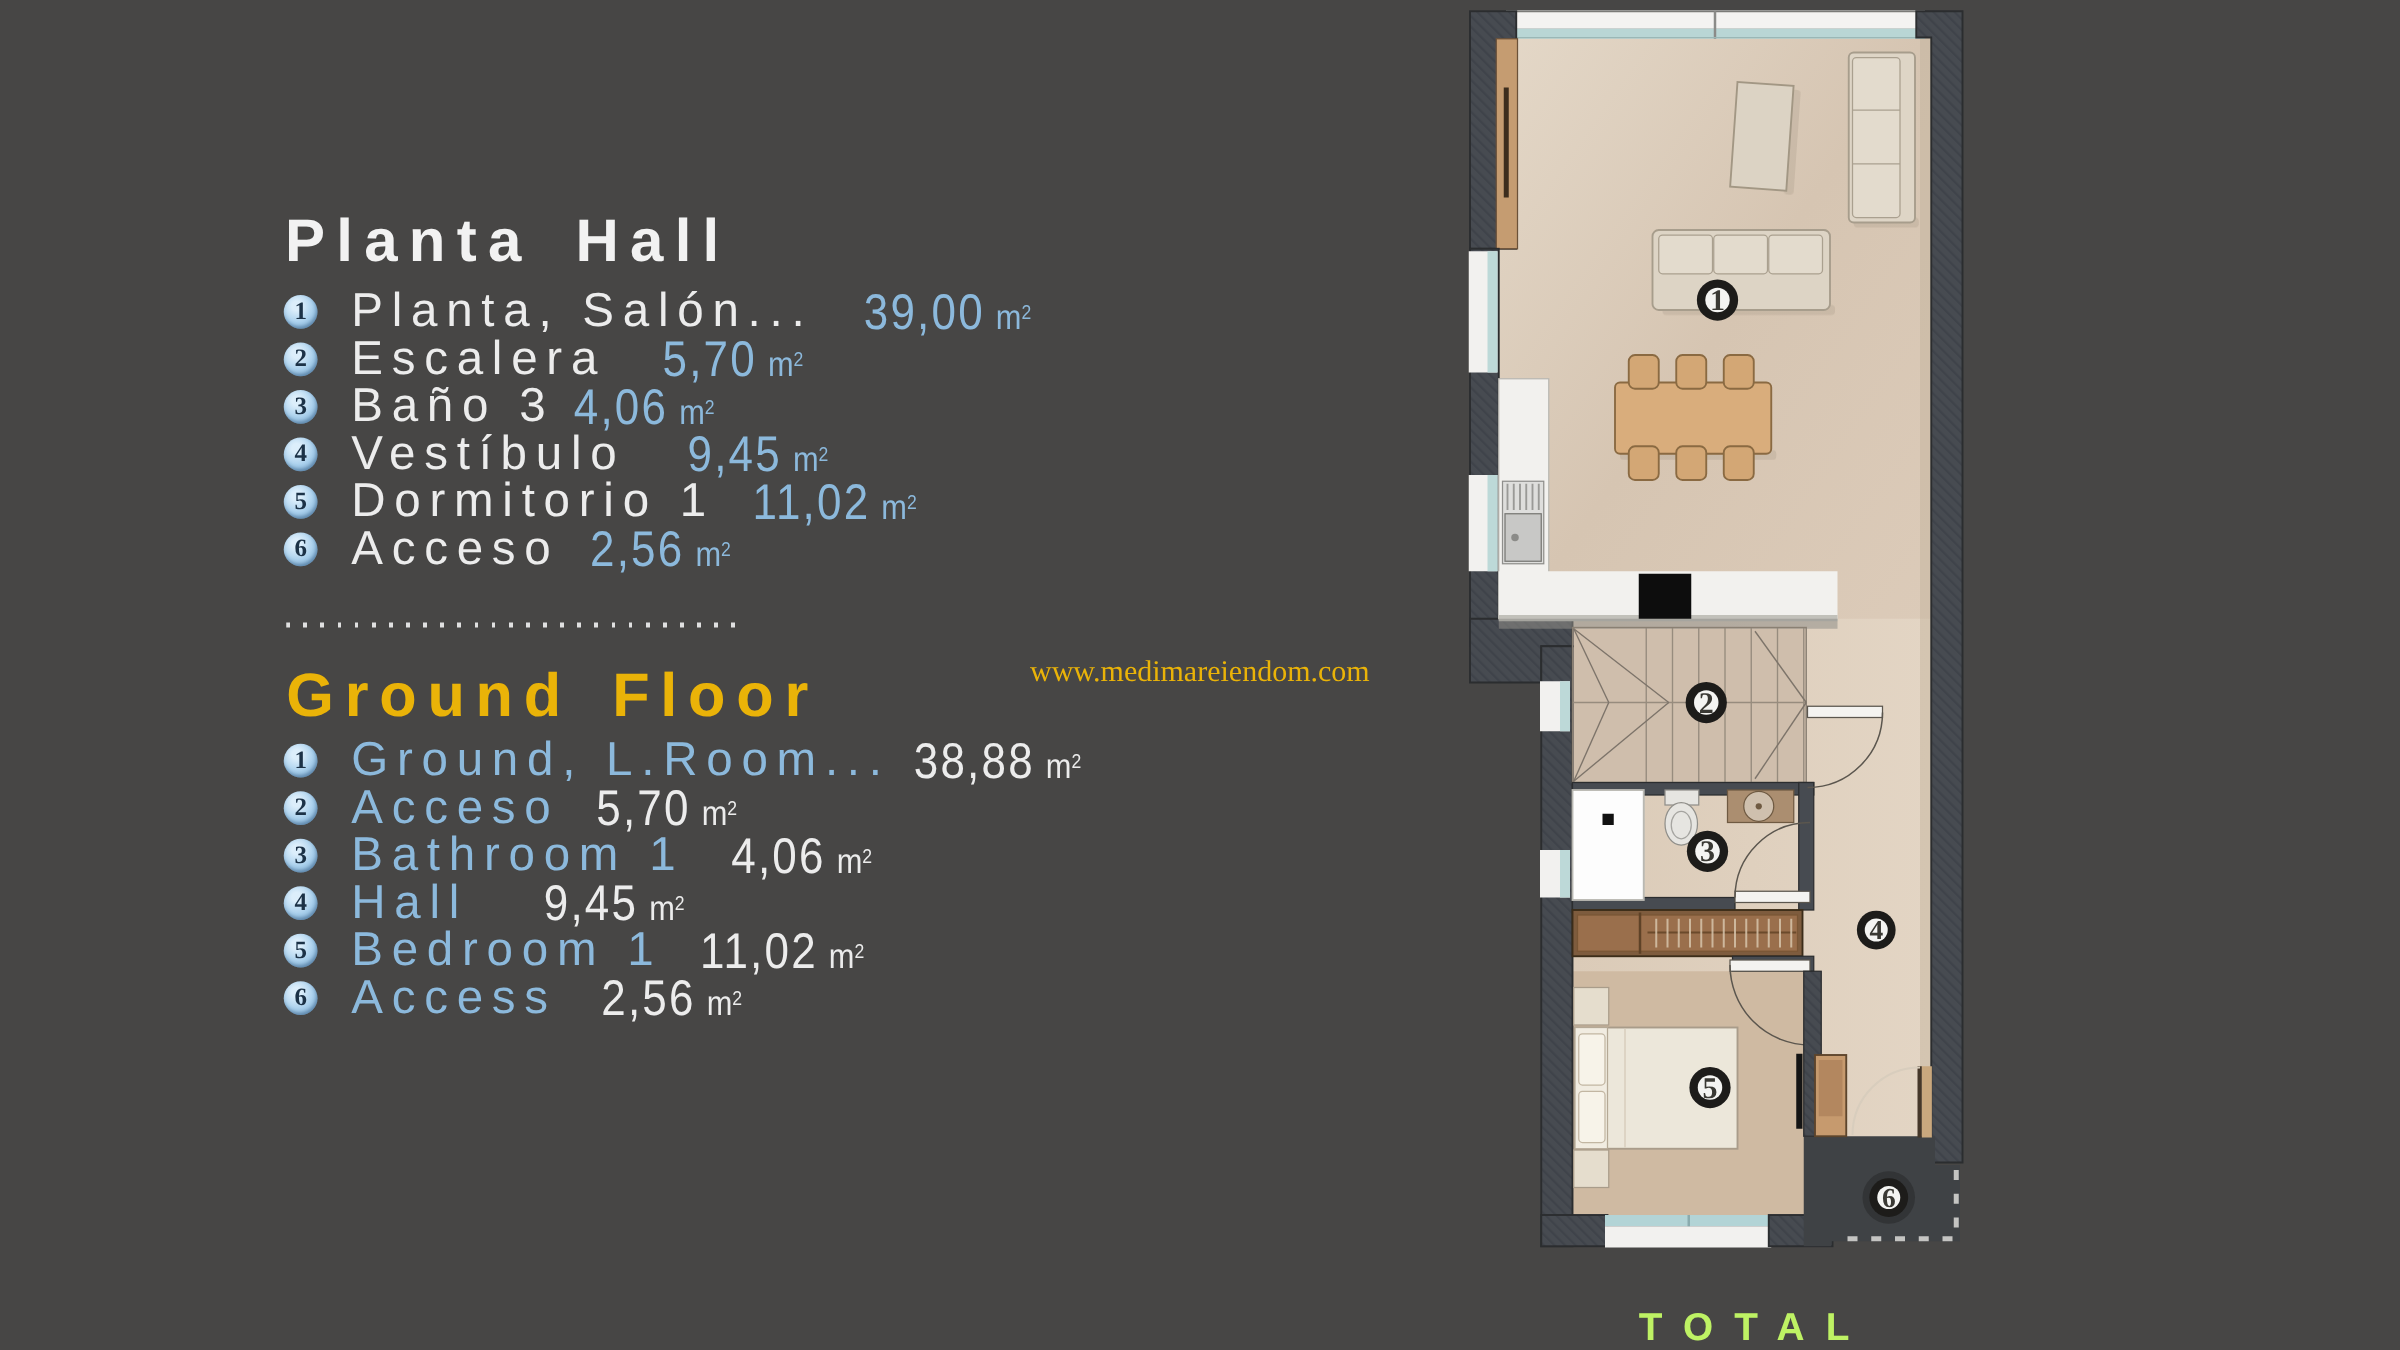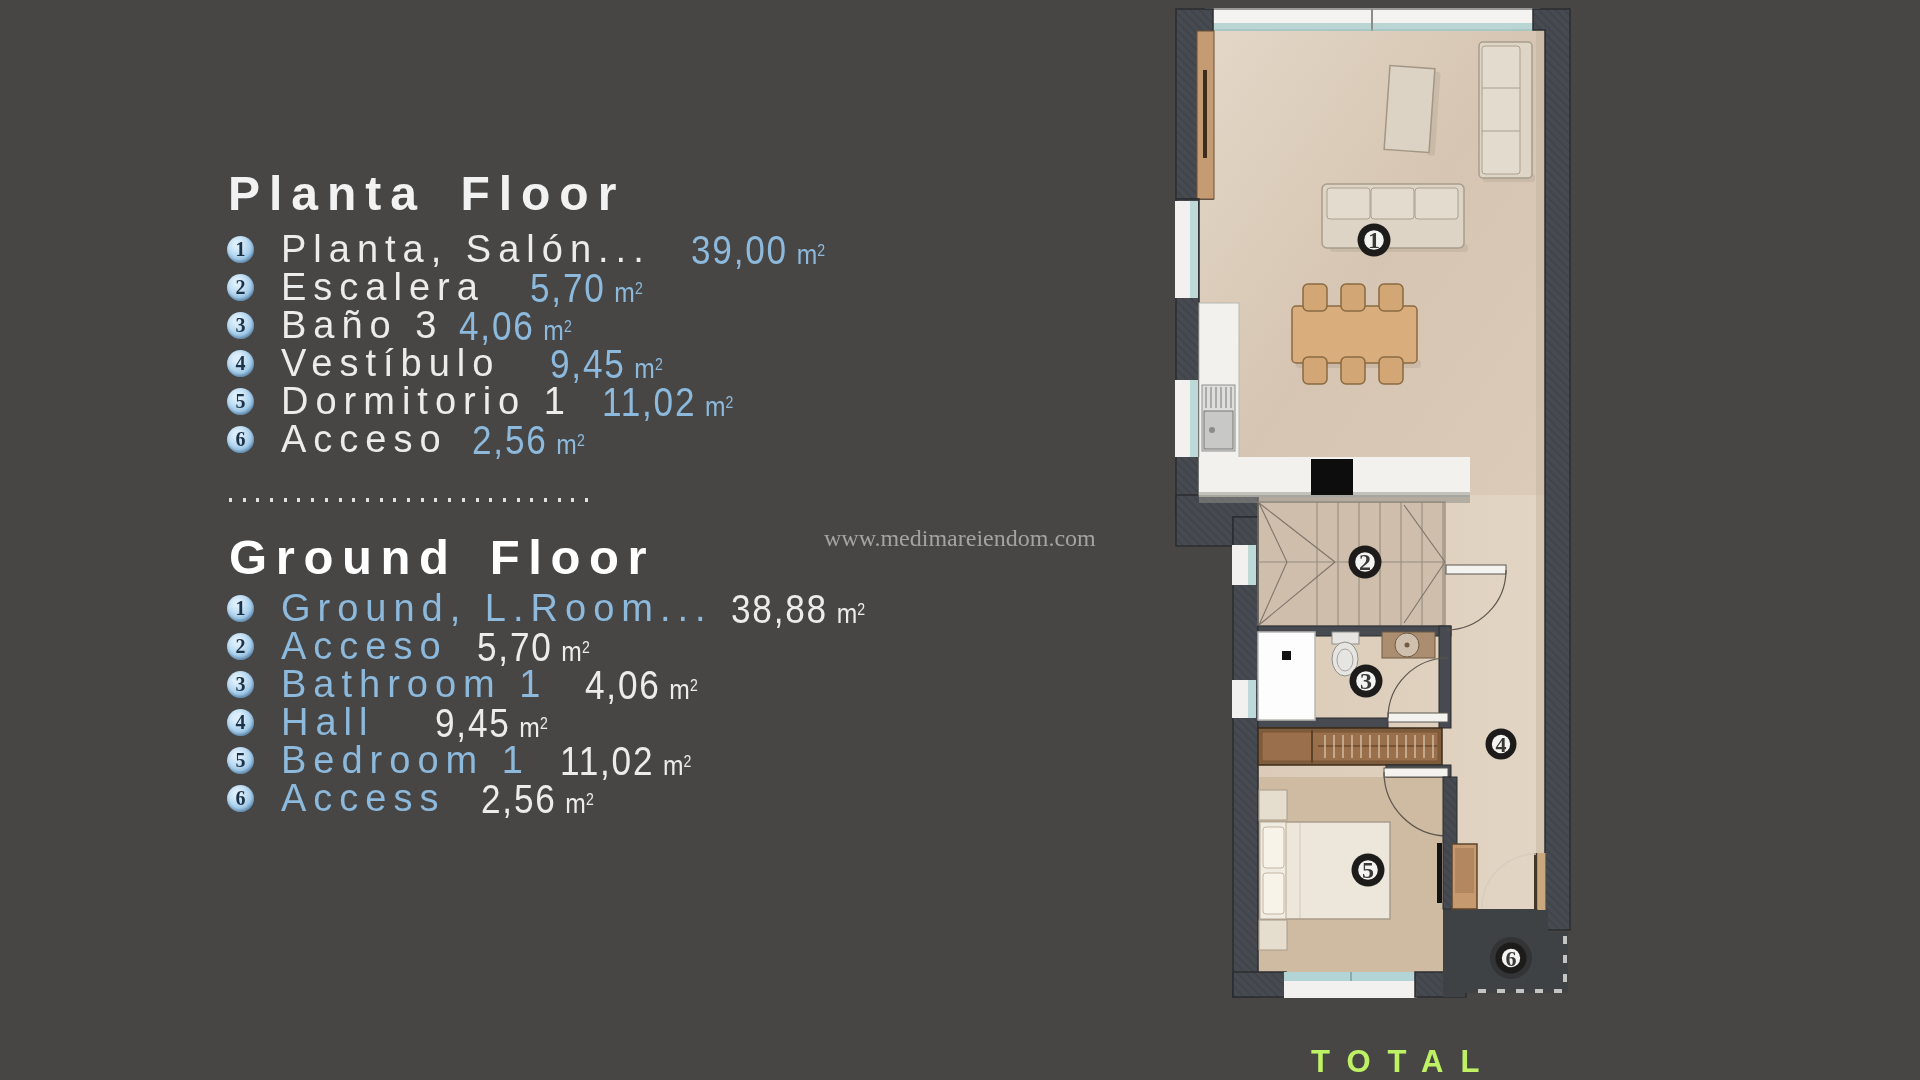--- a/index.html
+++ b/index.html
@@ -1,45 +1,45 @@
 <!DOCTYPE html>
 <html><head>
 <meta charset="utf-8">
 <style>
   html,body{margin:0;padding:0;}
   body{width:1920px;height:1080px;background:#474645;overflow:hidden;position:relative;
        font-family:"Liberation Sans", sans-serif;}
   .abs{position:absolute;}
   .title{font-weight:bold;font-size:48px;letter-spacing:9px;word-spacing:12px;color:#f2f2f2;white-space:nowrap;}
-  .titleb{color:#ffffff;font-size:49px;letter-spacing:8.6px;word-spacing:10px;}
+  .titleb{color:#eab308;font-size:49px;letter-spacing:8.6px;word-spacing:10px;}
   .row{position:absolute;white-space:nowrap;height:38px;}
   .aval{position:absolute;white-space:nowrap;line-height:44px;transform:scaleX(0.88);transform-origin:0 50%;}
   .circ{position:absolute;width:27px;height:27px;border-radius:50%;
         background:radial-gradient(circle at 38% 32%, #dceefb 0 15%, #a8cfec 55%, #7fadd3 100%);box-shadow:inset -1px -2px 3px rgba(30,70,110,0.45);}
   .circ span{position:absolute;left:0;top:0;width:27px;line-height:27px;text-align:center;
         font-family:"Liberation Serif",serif;font-weight:bold;font-size:20px;color:#1c3247;}
   .nm{font-size:38px;letter-spacing:7px;white-space:nowrap;}
   .white{color:#ececec;}
   .blue{color:#8cb9dc;}
   .area{font-size:40px;letter-spacing:2px;}
   .m2{font-size:28px;letter-spacing:0;margin-left:10px;}
   .m2 sup{font-size:16px;vertical-align:8px;}
   .dots{position:absolute;left:229px;top:498px;width:367px;height:4px;
         background:repeating-linear-gradient(90deg,#e0e0e0 0 3px,transparent 3px 13.7px);}
   .wm{position:absolute;left:824px;top:525px;font-family:"Liberation Serif",serif;
-      font-size:24px;color:#a3a3a3;}
+      font-size:24px;color:#eab308;}
   .total{position:absolute;left:1311px;top:1044px;font-weight:bold;font-size:31px;
       letter-spacing:17px;color:#bef264;}
 </style>
 </head>
 <body>
 
 <div class="abs" id="panel">
 
-  <div class="abs title" style="left:228px;top:166px;">Planta Floor</div>
+  <div class="abs title" style="left:228px;top:166px;">Planta Hall</div>
 
   <div class="dots"></div>
 
   <div class="abs title titleb" style="left:229px;top:529px;">Ground Floor</div>
 
   <div class="circ" style="left:227px;top:236px;">
       <span>1</span>
     </div>
   <div class="row" style="left:281px;top:228px;"><span class="nm white">Planta, Salón...</span></div>
   <div class="aval blue" style="left:691px;top:228px;"><span class="area">39,00</span><span class="m2">m<sup>2</sup></span></div>

